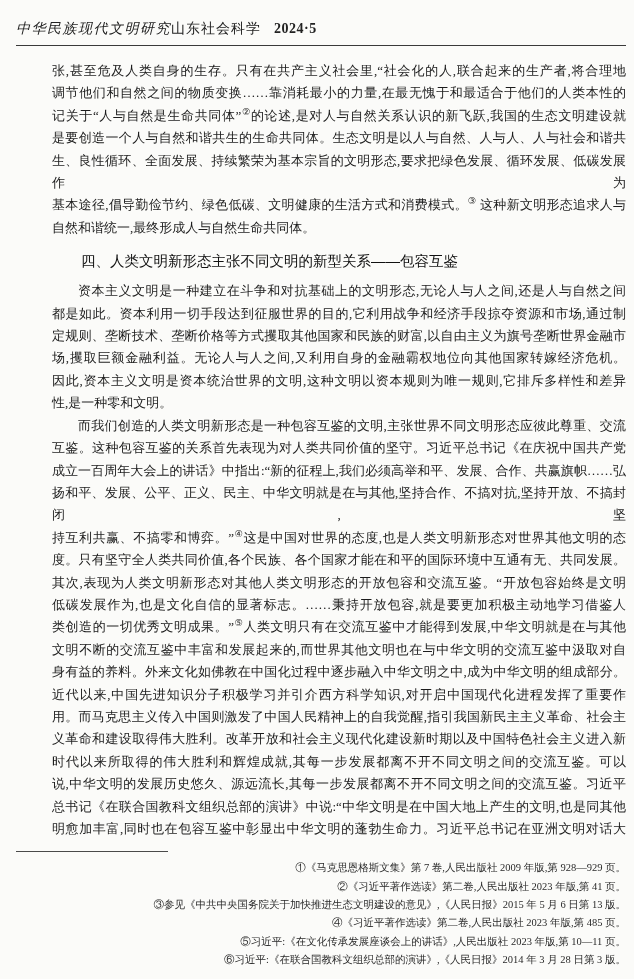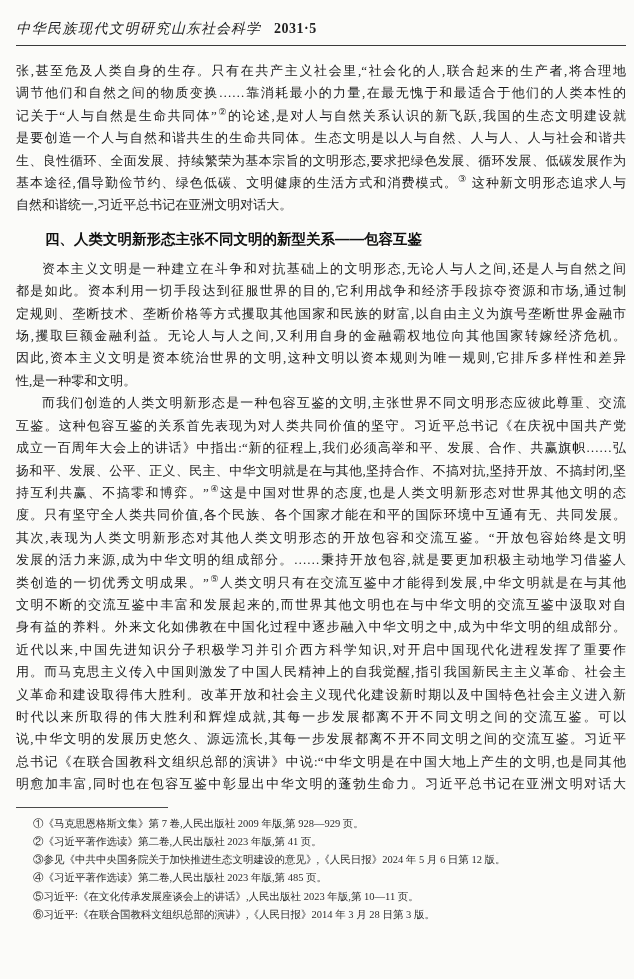--- a/index.html
+++ b/index.html
@@ -20,92 +20,92 @@
     align-items: baseline;
     font-size: 14px;
     line-height: 17px;
     color: #222;
   }
   .run-head .left {
     font-style: italic;
     letter-spacing: 1.5px;
   }
   .run-head .right { display: flex; align-items: baseline; gap: 13px; }
-  .run-head .journal { font-style: italic; letter-spacing: 1px; }
+  .run-head .journal { letter-spacing: 1px; }
   .run-head .issue { font-weight: bold; letter-spacing: 0.5px; }
   .head-rule {
     border: 0;
     border-top: 1.3px solid #3a3a3a;
     margin: 8px 0 0 0;
   }
   
-  .body-text { margin-top: 14px; }
+  .body-text { margin-top: 14px; margin-left: 36px; }
   .line {
     font-size: 13px;
     line-height: 22.4px;
     text-align: justify;
     text-align-last: justify;
     white-space: normal;
     color: #1c1c1c;
   }
   .line.final { text-align-last: left; }
   .line.indent { text-indent: 2em; }
   .line sup {
     font-size: 0.72em;
     line-height: 0;
     vertical-align: super;
   }
   .section-heading {
     font-family: "Liberation Sans", "DejaVu Sans", sans-serif;
-    font-weight: bold;
+    font-weight: normal;
     font-size: 14.5px;
     line-height: 20px;
     margin: 12px 0 9px 0;
     text-indent: 2em;
     color: #111;
   }
   
   .footnote-rule {
     border: 0;
     border-top: 1px solid #4a4a4a;
     width: 152px;
     margin: 11px 0 7px 0;
   }
   .footnotes { padding-left: 17px; }
   .footnote {
     font-size: 10.5px;
     line-height: 18.3px;
     color: #2a2a2a;
-    text-align: left;
+    text-align: right;
   }
 </style>
 </head>
 <body>
 
 <div class="page">
 
   <div class="run-head">
     <span class="left">中华民族现代文明研究</span>
     <span class="right">
       <span class="journal">山东社会科学</span>
-      <span class="issue">2031·5</span>
+      <span class="issue">2024·5</span>
     </span>
   </div>
   <hr class="head-rule">
 
   <div class="body-text">
 
     <div>
       <div class="line">张,甚至危及人类自身的生存。只有在共产主义社会里,“社会化的人,联合起来的生产者,将合理地</div>
       <div class="line">调节他们和自然之间的物质变换……靠消耗最小的力量,在最无愧于和最适合于他们的人类本性的</div>
       <div class="line">记关于“人与自然是生命共同体”<sup>②</sup>的论述,是对人与自然关系认识的新飞跃,我国的生态文明建设就</div>
       <div class="line">是要创造一个人与自然和谐共生的生命共同体。生态文明是以人与自然、人与人、人与社会和谐共</div>
       <div class="line">生、良性循环、全面发展、持续繁荣为基本宗旨的文明形态,要求把绿色发展、循环发展、低碳发展作为</div>
       <div class="line">基本途径,倡导勤俭节约、绿色低碳、文明健康的生活方式和消费模式。<sup>③</sup> 这种新文明形态追求人与</div>
-      <div class="line final">自然和谐统一,习近平总书记在亚洲文明对话大。</div>
+      <div class="line final">自然和谐统一,最终形成人与自然生命共同体。</div>
     </div>
 
     <div class="section-heading">四、人类文明新形态主张不同文明的新型关系——包容互鉴</div>
 
     <div>
       <div class="line indent">资本主义文明是一种建立在斗争和对抗基础上的文明形态,无论人与人之间,还是人与自然之间</div>
       <div class="line">都是如此。资本利用一切手段达到征服世界的目的,它利用战争和经济手段掠夺资源和市场,通过制</div>
       <div class="line">定规则、垄断技术、垄断价格等方式攫取其他国家和民族的财富,以自由主义为旗号垄断世界金融市</div>
       <div class="line">场,攫取巨额金融利益。无论人与人之间,又利用自身的金融霸权地位向其他国家转嫁经济危机。</div>
       <div class="line">因此,资本主义文明是资本统治世界的文明,这种文明以资本规则为唯一规则,它排斥多样性和差异</div>
@@ -113,39 +113,39 @@
     </div>
 
     <div>
       <div class="line indent">而我们创造的人类文明新形态是一种包容互鉴的文明,主张世界不同文明形态应彼此尊重、交流</div>
       <div class="line">互鉴。这种包容互鉴的关系首先表现为对人类共同价值的坚守。习近平总书记《在庆祝中国共产党</div>
       <div class="line">成立一百周年大会上的讲话》中指出:“新的征程上,我们必须高举和平、发展、合作、共赢旗帜……弘</div>
       <div class="line">扬和平、发展、公平、正义、民主、中华文明就是在与其他,坚持合作、不搞对抗,坚持开放、不搞封闭,坚</div>
       <div class="line">持互利共赢、不搞零和博弈。”<sup>④</sup>这是中国对世界的态度,也是人类文明新形态对世界其他文明的态</div>
       <div class="line">度。只有坚守全人类共同价值,各个民族、各个国家才能在和平的国际环境中互通有无、共同发展。</div>
       <div class="line">其次,表现为人类文明新形态对其他人类文明形态的开放包容和交流互鉴。“开放包容始终是文明</div>
-      <div class="line">发展的活力来源,成为中华文明的组成部分。……秉持开放包容,就是要更加积极主动地学习借鉴人</div>
+      <div class="line">低碳发展作为,也是文化自信的显著标志。……秉持开放包容,就是要更加积极主动地学习借鉴人</div>
       <div class="line">类创造的一切优秀文明成果。”<sup>⑤</sup>人类文明只有在交流互鉴中才能得到发展,中华文明就是在与其他</div>
       <div class="line">文明不断的交流互鉴中丰富和发展起来的,而世界其他文明也在与中华文明的交流互鉴中汲取对自</div>
       <div class="line">身有益的养料。外来文化如佛教在中国化过程中逐步融入中华文明之中,成为中华文明的组成部分。</div>
       <div class="line">近代以来,中国先进知识分子积极学习并引介西方科学知识,对开启中国现代化进程发挥了重要作</div>
       <div class="line">用。而马克思主义传入中国则激发了中国人民精神上的自我觉醒,指引我国新民主主义革命、社会主</div>
       <div class="line">义革命和建设取得伟大胜利。改革开放和社会主义现代化建设新时期以及中国特色社会主义进入新</div>
       <div class="line">时代以来所取得的伟大胜利和辉煌成就,其每一步发展都离不开不同文明之间的交流互鉴。可以</div>
       <div class="line">说,中华文明的发展历史悠久、源远流长,其每一步发展都离不开不同文明之间的交流互鉴。习近平</div>
       <div class="line">总书记《在联合国教科文组织总部的演讲》中说:“中华文明是在中国大地上产生的文明,也是同其他</div>
       <div class="line">明愈加丰富,同时也在包容互鉴中彰显出中华文明的蓬勃生命力。习近平总书记在亚洲文明对话大</div>
     </div>
 
   </div>
 
   <hr class="footnote-rule">
 
   <div class="footnotes">
     <div class="footnote">①《马克思恩格斯文集》第 7 卷,人民出版社 2009 年版,第 928—929 页。</div>
     <div class="footnote">②《习近平著作选读》第二卷,人民出版社 2023 年版,第 41 页。</div>
-    <div class="footnote">③参见《中共中央国务院关于加快推进生态文明建设的意见》,《人民日报》2024 年 5 月 6 日第 12 版。</div>
+    <div class="footnote">③参见《中共中央国务院关于加快推进生态文明建设的意见》,《人民日报》2015 年 5 月 6 日第 13 版。</div>
     <div class="footnote">④《习近平著作选读》第二卷,人民出版社 2023 年版,第 485 页。</div>
     <div class="footnote">⑤习近平:《在文化传承发展座谈会上的讲话》,人民出版社 2023 年版,第 10—11 页。</div>
     <div class="footnote">⑥习近平:《在联合国教科文组织总部的演讲》,《人民日报》2014 年 3 月 28 日第 3 版。</div>
   </div>
 
 </div>
 
 </body></html>

